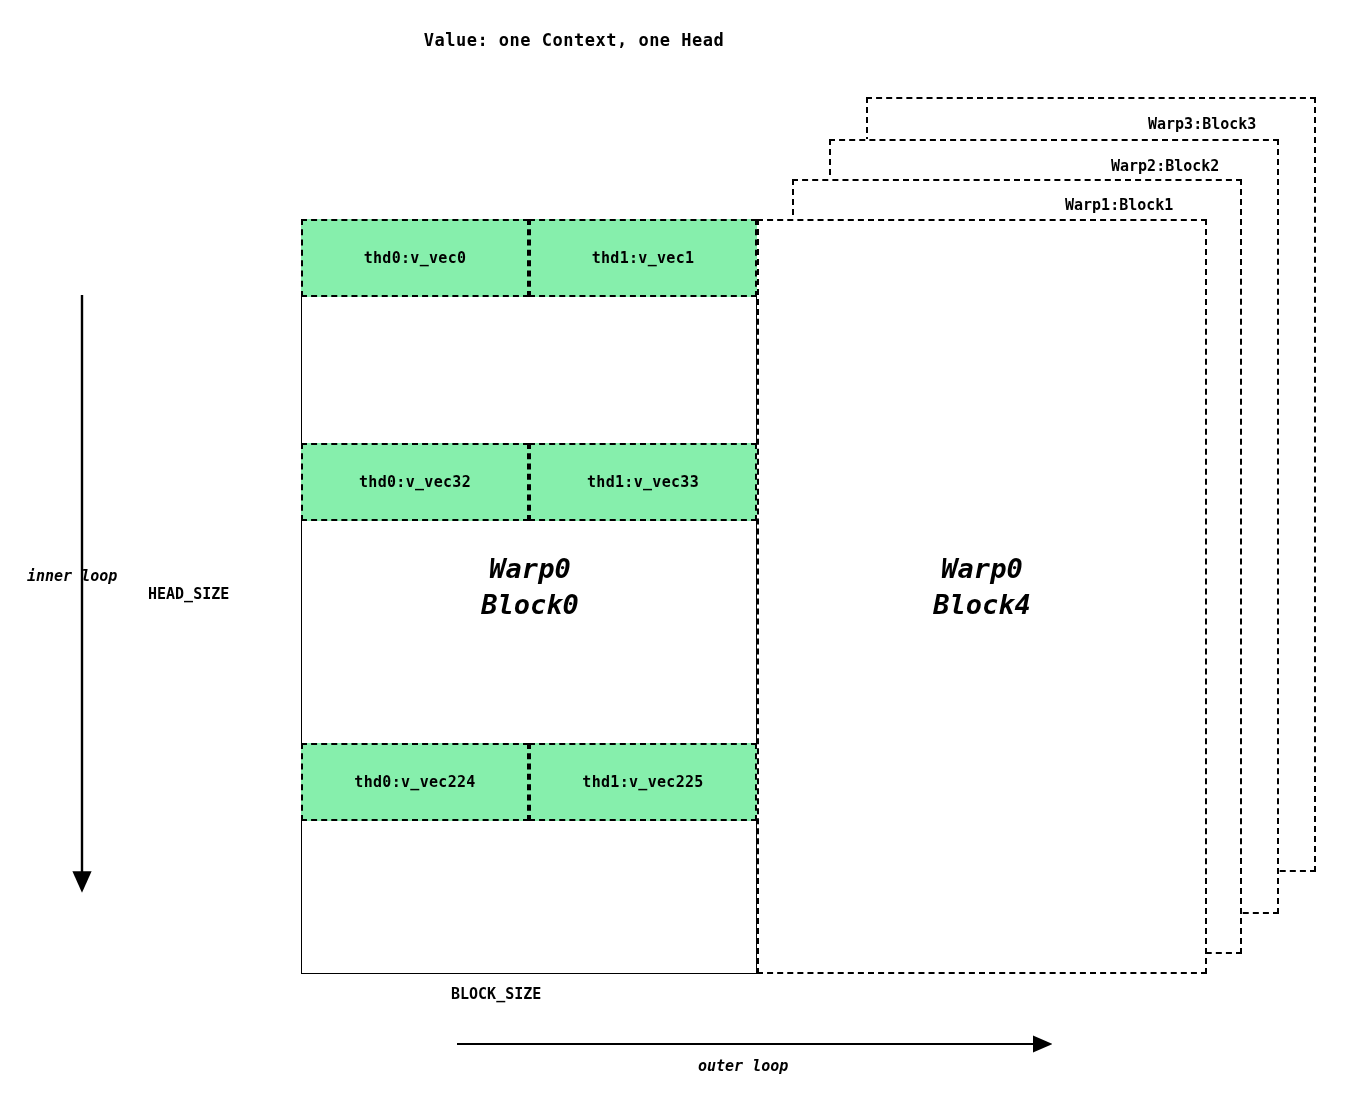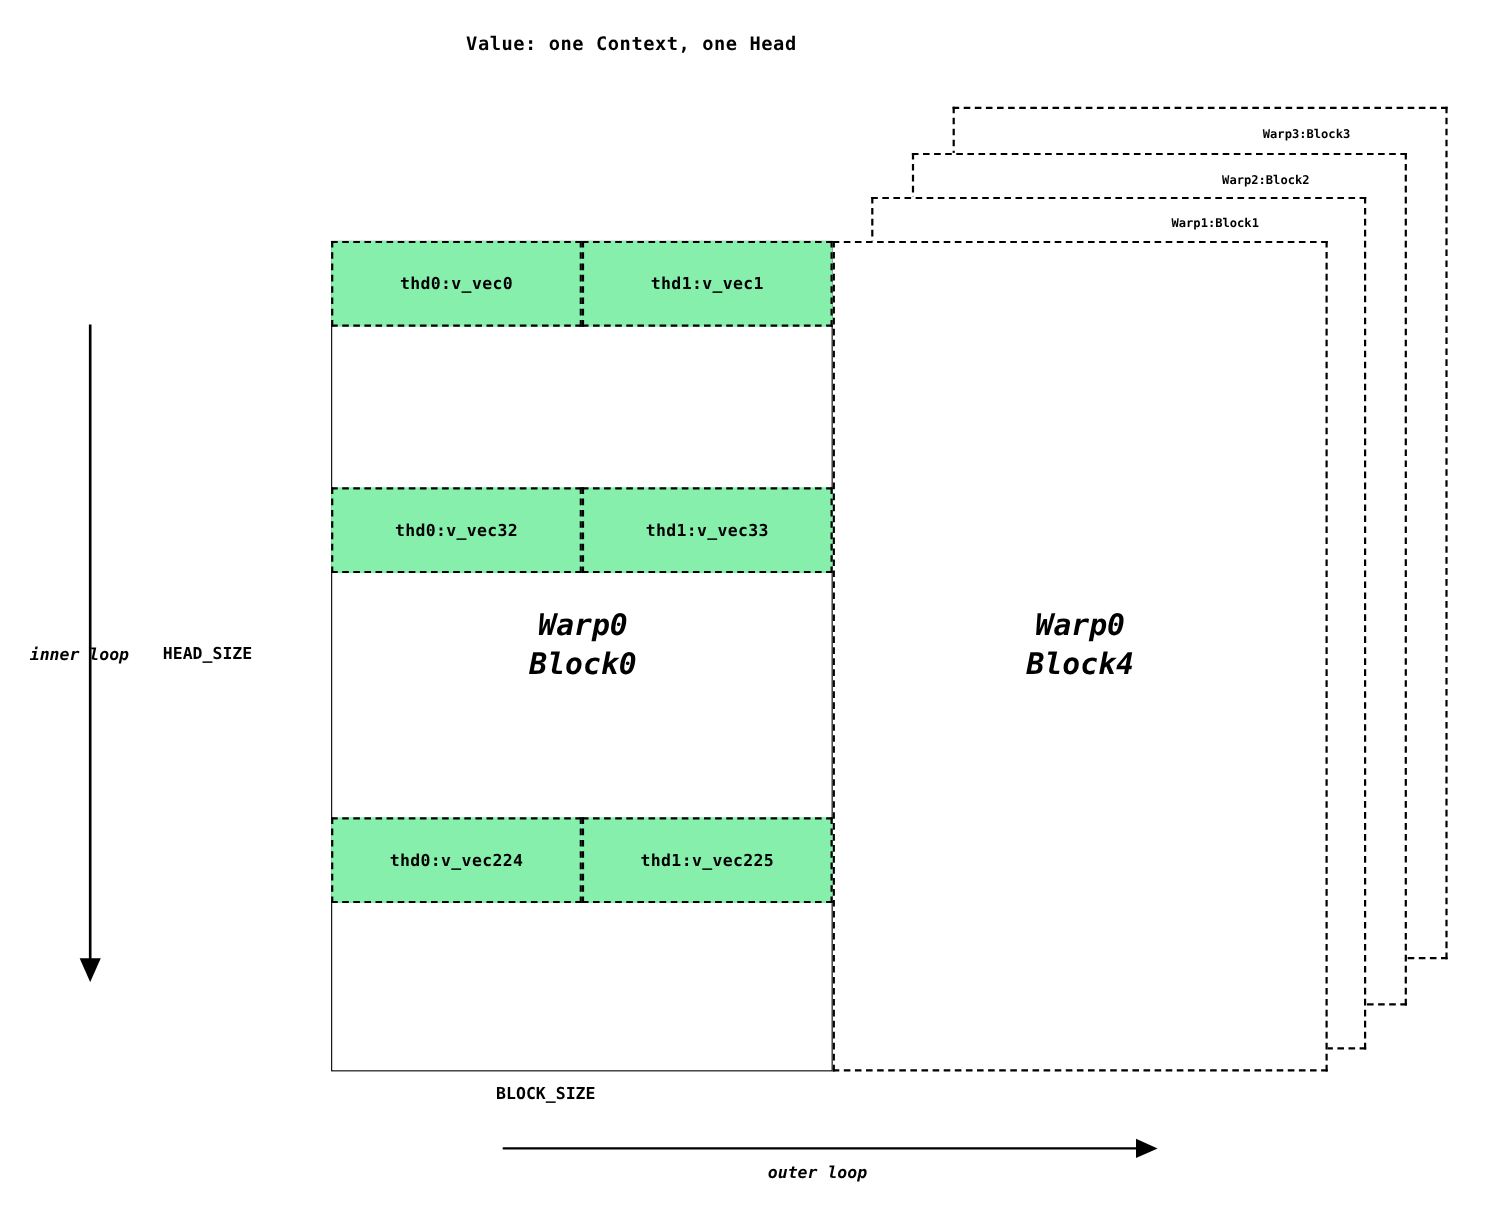--- a/index.html
+++ b/index.html
@@ -29,21 +29,21 @@
 
   
   .stack-block {
     position: absolute;
     border: 2px dashed #000;
     background: #ffffff;
     box-sizing: border-box;
   }
   .stack-label {
     position: absolute;
-    font-size: 11px;
+    font-size: 15px;
     font-weight: bold;
     white-space: nowrap;
   }
 
   
   .block4 {
     position: absolute;
     left: 757px;
     top: 219px;
     width: 450px;
@@ -130,21 +130,21 @@
 
 <div class="cell" style="left:301px; top:219px; width:228px; height:78px;">thd0:v_vec0</div>
 <div class="cell" style="left:529px; top:219px; width:228px; height:78px;">thd1:v_vec1</div>
 
 <div class="cell" style="left:301px; top:443px; width:228px; height:78px;">thd0:v_vec32</div>
 <div class="cell" style="left:529px; top:443px; width:228px; height:78px;">thd1:v_vec33</div>
 
 <div class="cell" style="left:301px; top:743px; width:228px; height:78px;">thd0:v_vec224</div>
 <div class="cell" style="left:529px; top:743px; width:228px; height:78px;">thd1:v_vec225</div>
 
-<div class="axis-text italic" style="left:27px; top:586px;">inner loop</div>
+<div class="axis-text italic" style="left:27px; top:567px;">inner loop</div>
 <div class="axis-text" style="left:148px; top:585px;">HEAD_SIZE</div>
 <div class="axis-text" style="left:451px; top:985px;">BLOCK_SIZE</div>
 <div class="axis-text italic" style="left:698px; top:1037px;margin-top:20px;">outer loop</div>
 
 <svg class="overlay">
   <defs>
     <marker id="arrowhead" markerWidth="9" markerHeight="9" refX="7" refY="4.5" orient="auto" markerUnits="strokeWidth">
       <polygon points="0,0.5 9,4.5 0,8.5" fill="#000"></polygon>
     </marker>
   </defs>

